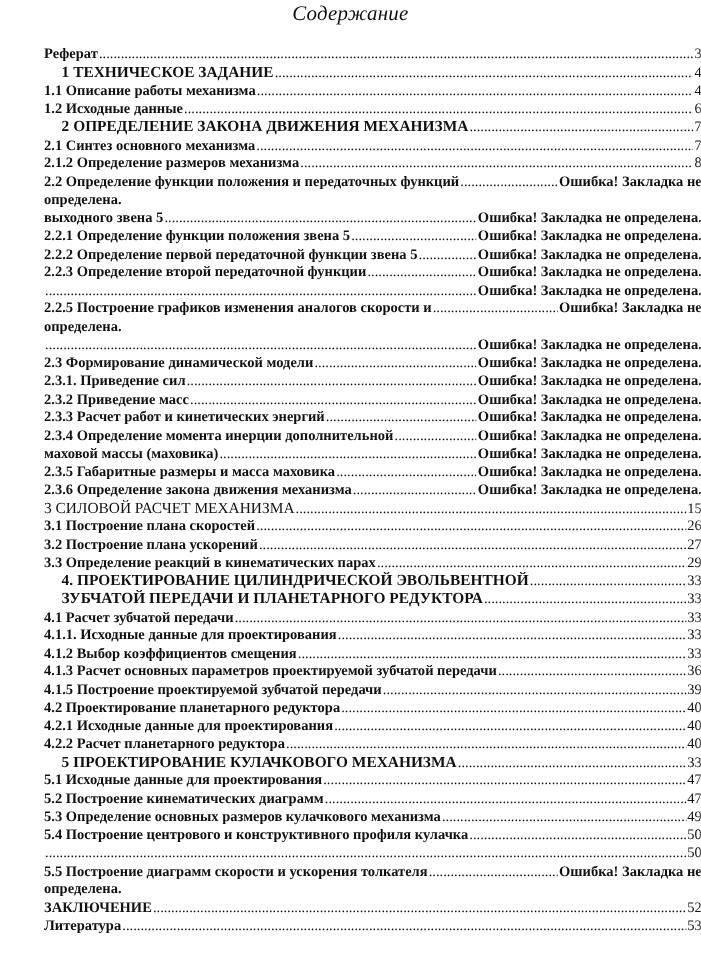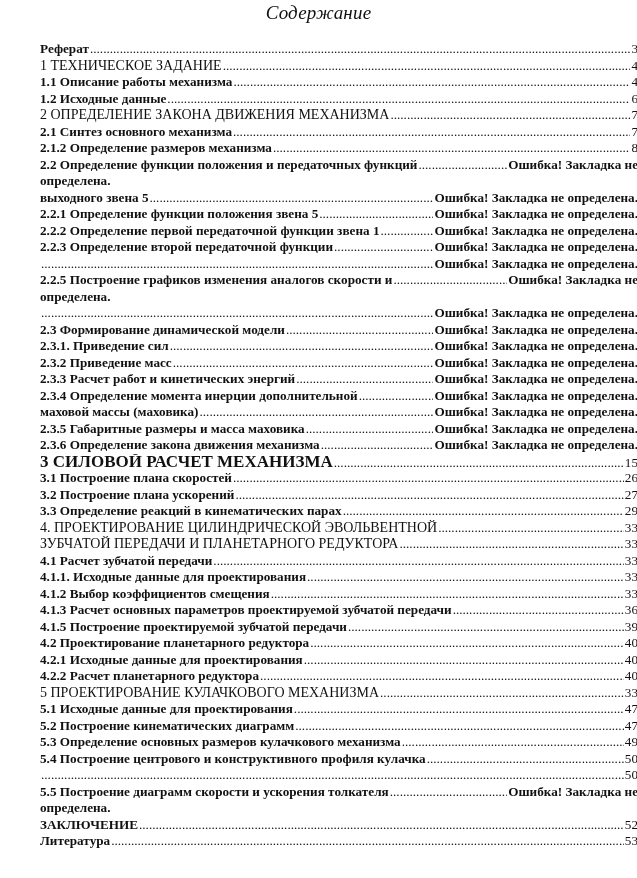--- a/index.html
+++ b/index.html
@@ -5,22 +5,22 @@
     html, body { margin: 0; padding: 0; background: #ffffff; }
     body { width: 637px; height: 878px; position: relative; overflow: hidden; font-family: "Liberation Serif", serif; color: #111; }
     .title { position: absolute; top: 2px; left: 0; width: 637px; text-align: center; font-size: 19px; font-weight: normal; letter-spacing: 0.2px; font-style: italic; }
     .toc { position: absolute; top: 41px; left: 40px; width: 598px; }
     .row { display: flex; align-items: baseline; height: 16.5px; line-height: 16.5px; font-size: 13.2px; white-space: nowrap; overflow: hidden; }
     .row .txt { font-weight: bold; flex: 0 0 auto; }
     .row .dots { flex: 1 1 auto; overflow: hidden; font-weight: normal; letter-spacing: 0px; margin: 0 1px; }
     .row .dots::after { content: "........................................................................................................................................................................................................................................................"; }
     .row .pg { flex: 0 0 auto; font-weight: normal; }
     .row .err { flex: 0 0 auto; font-weight: bold; text-align: right; }
-    .row.h1 .txt { font-weight: bold; font-size: 17px; }
-    .row.h1b .txt { font-weight: normal; font-size: 14px; }
+    .row.h1 .txt { font-weight: normal; font-size: 14px; }
+    .row.h1b .txt { font-weight: bold; font-size: 14px; margin-left: 16px; }
     .cont { height: 16.5px; line-height: 16.5px; font-size: 13.2px; font-weight: bold; }
   </style>
 </head>
 <body>
 
 <div class="title">Содержание</div>
 
 <div class="toc">
   <div class="row">
       <span class="txt">Реферат</span>
@@ -67,21 +67,21 @@
       <span class="txt">выходного звена 5 </span>
       <span class="dots"></span>
       <span class="err">Ошибка! Закладка не определена.</span>
     </div>
   <div class="row">
       <span class="txt">2.2.1 Определение функции положения звена 5</span>
       <span class="dots"></span>
       <span class="err">Ошибка! Закладка не определена.</span>
     </div>
   <div class="row">
-      <span class="txt">2.2.2 Определение первой передаточной функции звена 1</span>
+      <span class="txt">2.2.2 Определение первой передаточной функции звена 5</span>
       <span class="dots"></span>
       <span class="err">Ошибка! Закладка не определена.</span>
     </div>
   <div class="row">
       <span class="txt">2.2.3 Определение второй передаточной функции </span>
       <span class="dots"></span>
       <span class="err">Ошибка! Закладка не определена.</span>
     </div>
   <div class="row">
       <span class="dots"></span>

